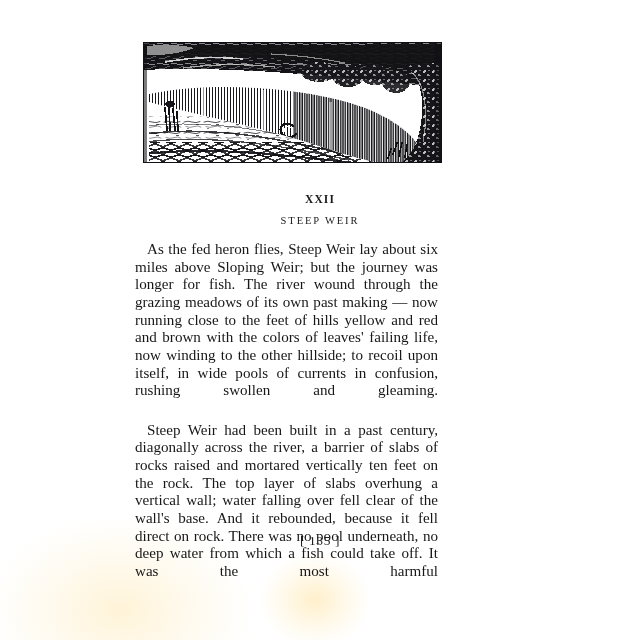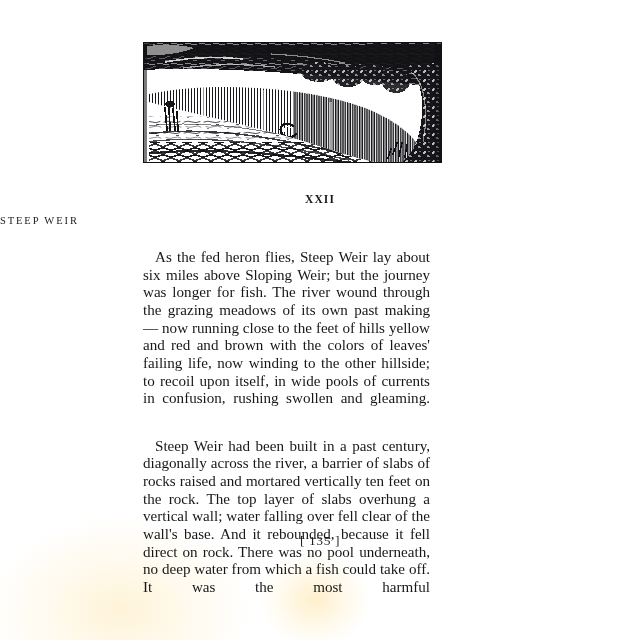--- a/index.html
+++ b/index.html
@@ -74,39 +74,40 @@
     letter-spacing: 1.1px;
     color: #1a1a1a;
   }
 
   
   #chapter-title {
     position: absolute;
     left: 0;
     top: 215px;
     width: 640px;
+    text-align: center;
     font-size: 10.5px;
     letter-spacing: 1.9px;
     color: #1a1a1a;
   }
 
   
   #body-text {
     position: absolute;
     left: 131px;
     top: 237px;
     width: 311px;
     color: #171717;
   }
   .para {
     font-size: 15.1px;
     line-height: 17.65px;
     text-align: justify;
     text-justify: inter-word;
-    margin: 12px;
+    margin: 4px;
     hyphens: none;
   }
   .para + .para { margin-top: 0.5px; }
   .para.indent { text-indent: 12px; }
   
   .para::after { content: ""; display: inline-block; width: 100%; }
 
   
   #page-number {
     position: absolute;

